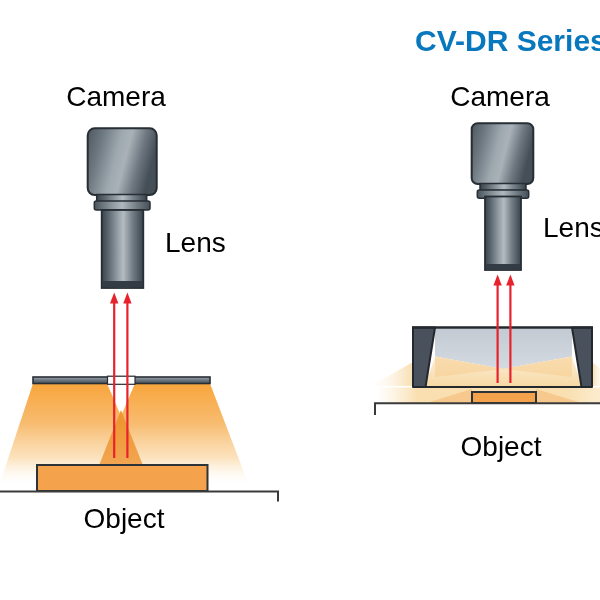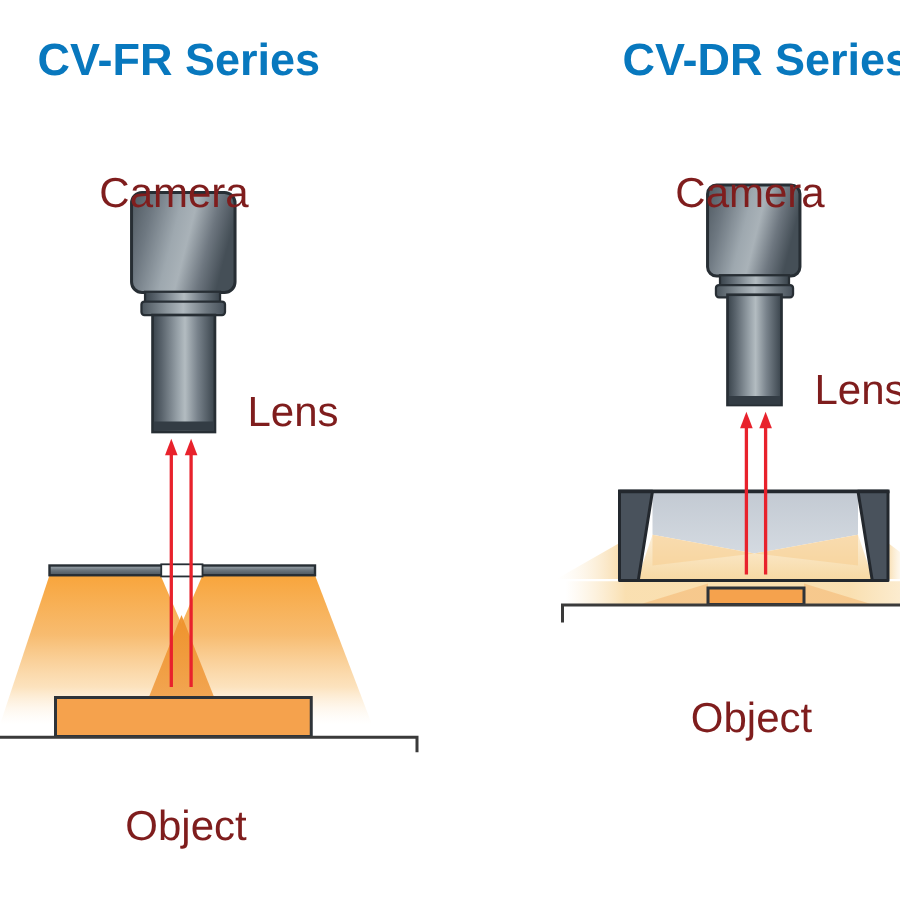--- a/index.html
+++ b/index.html
@@ -1,21 +1,21 @@
 <!DOCTYPE html>
 <html><head>
 <meta charset="utf-8">
 <style>
   html,body{margin:0;padding:0;background:#fff;}
   .canvas{position:relative;width:600px;height:600px;background:#fff;overflow:hidden;
           font-family:"Liberation Sans",sans-serif;}
   .canvas svg{position:absolute;left:0;top:0;}
   .txt{position:absolute;white-space:nowrap;}
   .title{font-weight:bold;font-size:30px;color:#0878BE;}
-  .lbl{font-size:28px;color:#7f1d1d;margin-top:32px;}
+  .lbl{font-size:28px;color:#000000;}
   .ctr{text-align:center;}
 </style>
 </head>
 <body>
 
 <div class="canvas">
 
   <svg width="600" height="600" viewBox="0 0 600 600">
     <defs>
       <linearGradient id="gBody" x1="0" y1="0" x2="1" y2="0.25">
@@ -137,21 +137,20 @@
 
       <g>
         <line x1="497.6" y1="383" x2="497.6" y2="283" stroke-width="2.2" stroke="#E8222C"></line>
         <polygon points="493.4,285.5 501.8,285.5 497.6,274.5" fill="#E8222C"></polygon>
         <line x1="510.4" y1="383" x2="510.4" y2="283" stroke-width="2.2" stroke="#E8222C"></line>
         <polygon points="506.2,285.5 514.6,285.5 510.4,274.5" fill="#E8222C"></polygon>
       </g>
     </g>
   </svg>
 
-  <div class="txt title" style="left:25px;top:24px;">CV-FR Series</div>
   <div class="txt title" style="left:415px;top:24px;">CV-DR Series</div>
 
   <div class="txt lbl ctr" style="left:66px;top:81px;width:100px;">Camera</div>
   <div class="txt lbl ctr" style="left:450px;top:81px;width:100px;">Camera</div>
 
   <div class="txt lbl" style="left:165px;top:227px;">Lens</div>
   <div class="txt lbl" style="left:543px;top:212px;">Lens</div>
 
   <div class="txt lbl ctr" style="left:64px;top:503px;width:120px;">Object</div>
   <div class="txt lbl ctr" style="left:441px;top:431px;width:120px;">Object</div>

